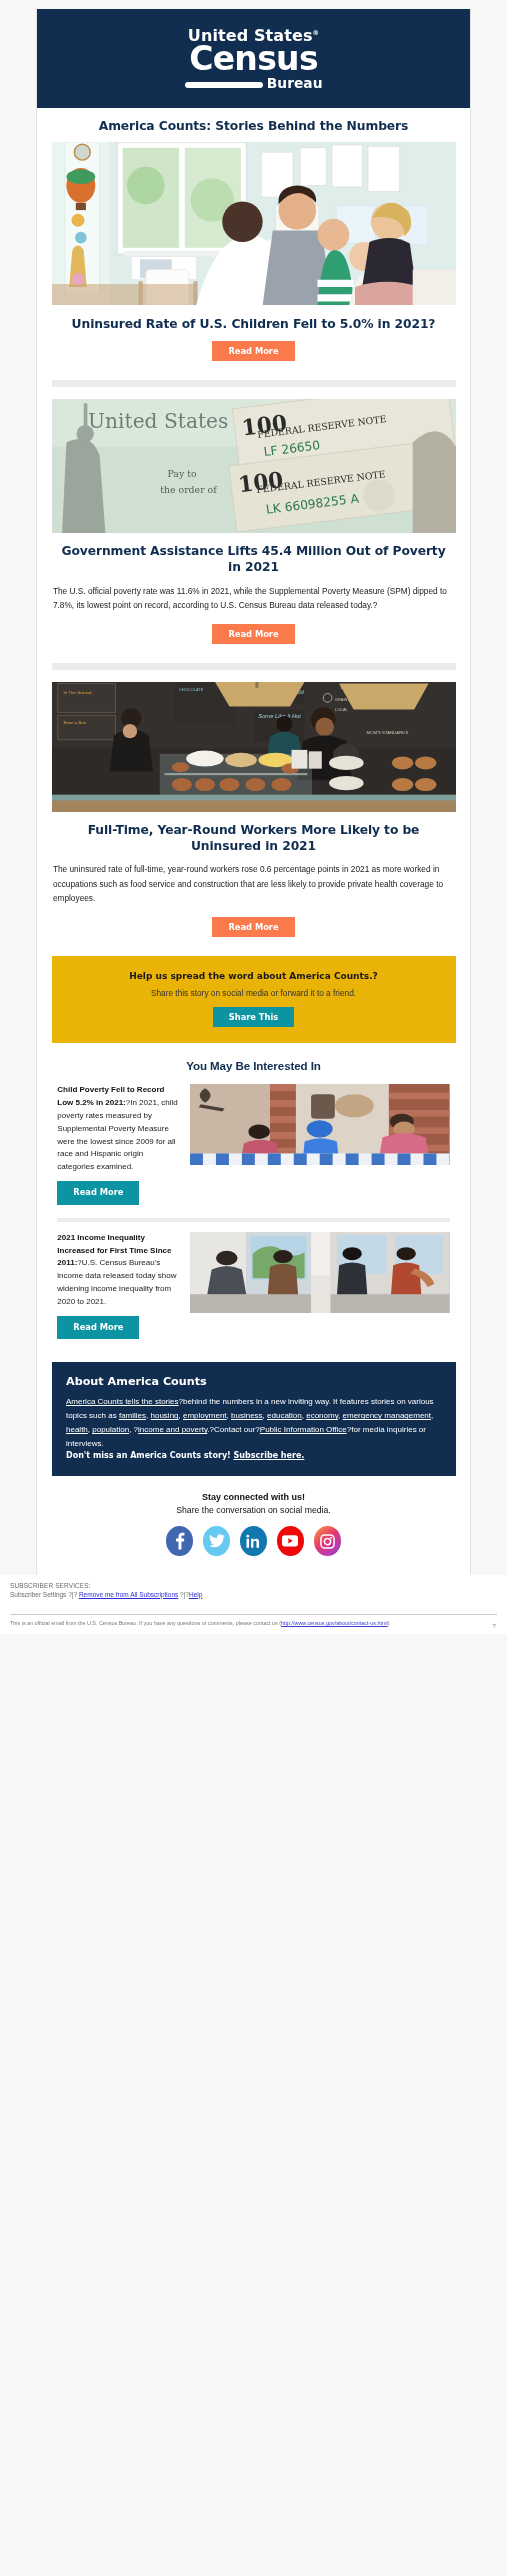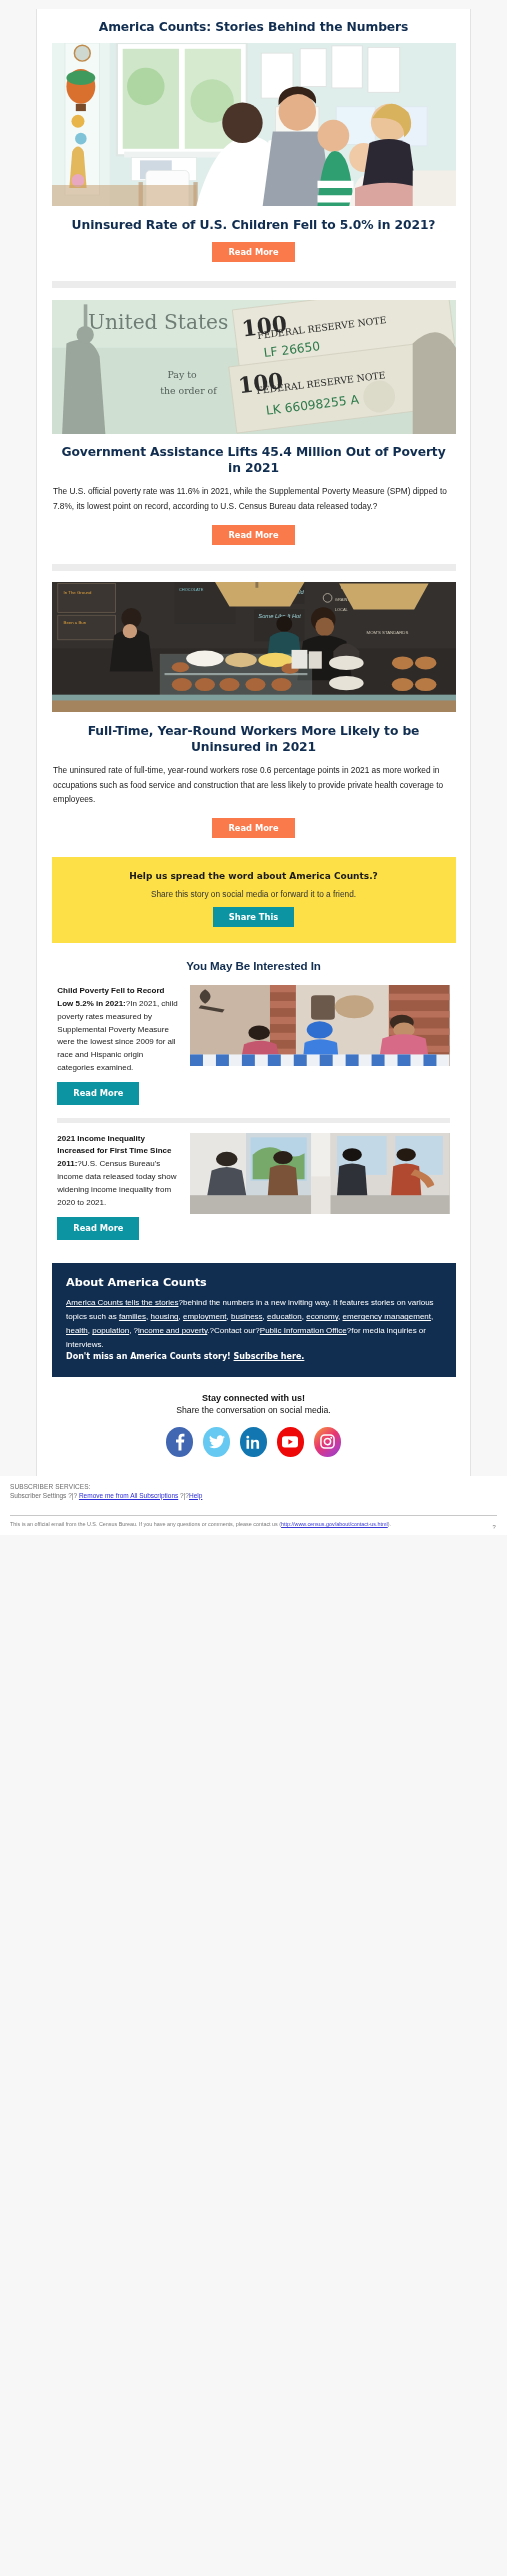--- a/index.html
+++ b/index.html
@@ -45,21 +45,21 @@
   .btn {
     display:inline-block; padding:5px 16px; color:#fff; font-weight:bold;
     font-size:8.3px; text-decoration:none; font-family:"DejaVu Sans", sans-serif;
   }
   .btn-orange { background:#fb7a4b; }
   .btn-teal { background:#0d94a3; }
 
   .divider { height:7.2px; background:#ececec; margin:0 14.5px 11.6px 14.5px; }
 
   
-  .share-band { background:#fde047; margin:0 14.5px; padding:14.5px 13px 16px 13px; text-align:center; }
+  .share-band { background:#eab308; margin:0 14.5px; padding:14.5px 13px 16px 13px; text-align:center; }
   .share-title { font-weight:bold; color:#1a1a1a; font-size:9px; margin-bottom:7.2px; font-family:"DejaVu Sans", sans-serif;}
   .share-sub { color:#333; font-size:8.3px; margin-bottom:8.7px; }
 
   
   .interested { padding:16px 14.5px 7.2px 14.5px; background:#fff; }
   .interested h2 {
     text-align:center; color:#112e51; font-size:11.6px; font-weight:bold; margin:0 0 11.6px 0;
     font-family:Liberation Sans, sans-serif; letter-spacing:-0.1px;
   }
   .rel-item { display:flex; gap:10px; align-items:flex-start; padding:1.4px 5.8px 4.3px 5.8px; }
@@ -101,20 +101,30 @@
 
   
   .ph { position:relative; overflow:hidden; }
 </style>
 </head>
 <body>
 
 <div class="page">
   <div class="email-wrap">
 
+    <div class="masthead">
+      <div class="logo">
+        <div class="l-united"><span>United States</span><sup>®</sup></div>
+        <div class="l-census">Census</div>
+        <div class="l-row">
+          <div class="l-bar"></div>
+          <div class="l-bureau">Bureau</div>
+        </div>
+      </div>
+    </div>
 
     <div class="brand-title">America Counts: Stories Behind the Numbers</div>
 
     <div class="article">
       <div class="hero-img ph">
         <svg width="100%" height="163" viewBox="0 0 560 225" preserveAspectRatio="none">
           <rect width="560" height="225" fill="#dfeeea"></rect>
           <rect x="0" y="0" width="80" height="225" fill="#eaf4f1"></rect>
           <rect x="18" y="0" width="48" height="210" fill="#f4faf8" stroke="#dce8e4"></rect>
           <circle cx="42" cy="14" r="11" fill="#cfd8d0" stroke="#c08a4a" stroke-width="2"></circle>

